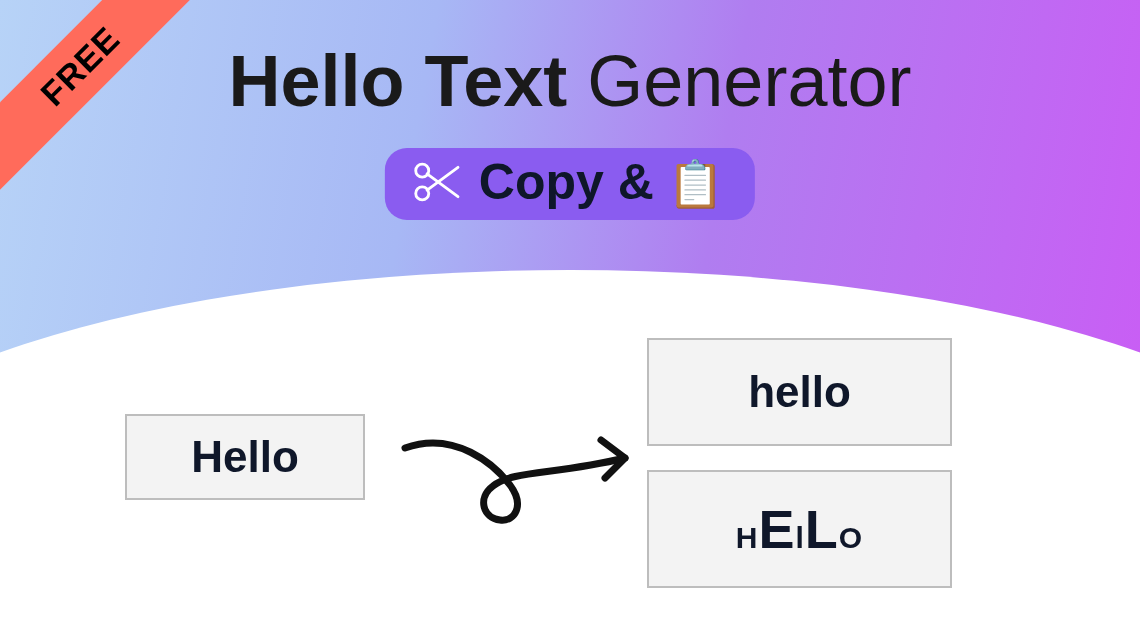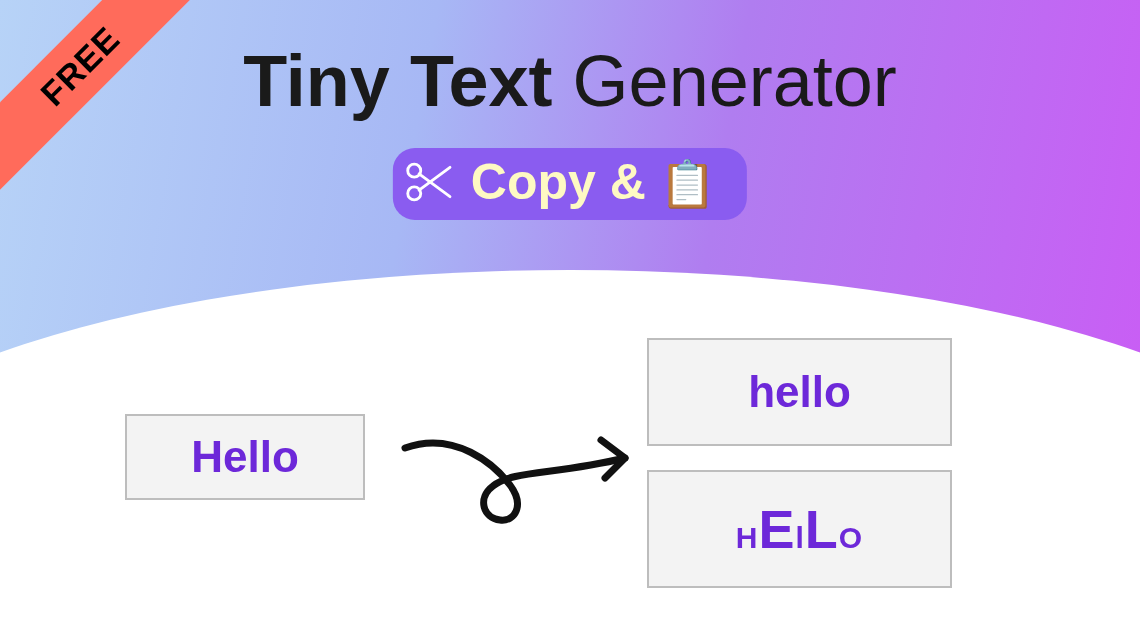--- a/index.html
+++ b/index.html
@@ -43,25 +43,25 @@
     }
     .heading .bold { font-weight: 800; }
 
     .badge {
       position: absolute;
       top: 148px;
       left: 50%;
       transform: translateX(-50%);
       background: #8a5cf0;
       border-radius: 22px;
-      padding: 6px 30px 10px 8px;
+      padding: 6px 30px 10px 24px;
       display: flex;
       align-items: center;
       gap: 14px;
-      color: #fef9c3;
+      color: #0f172a;
       font-size: 50px;
       font-weight: 700;
       line-height: 1;
       white-space: nowrap;
     }
     .badge .scissors {
       display: inline-flex;
       align-items: center;
       justify-content: center;
       width: 56px;
@@ -83,21 +83,21 @@
       border-radius: 50% 50% 0 0 / 28% 28% 0 0;
     }
 
     .box {
       position: absolute;
       background: #f3f3f3;
       border: 2px solid #bdbdbd;
       display: flex;
       align-items: center;
       justify-content: center;
-      color: #6d28d9;
+      color: #0f172a;
     }
     .box-input {
       left: 125px;
       top: 414px;
       width: 240px;
       height: 86px;
       font-size: 44px;
       font-weight: 800;
     }
     .box-out1 {
@@ -133,21 +133,21 @@
     }
   </style>
 </head>
 <body>
 
 <div class="ribbon">
   <span>FREE</span>
 </div>
 
 <div class="heading">
-  <span class="bold">Tiny Text</span><span> Generator</span>
+  <span class="bold">Hello Text</span><span> Generator</span>
 </div>
 
 <div class="badge">
   <span class="scissors">
     <svg viewBox="0 0 64 64" width="52" height="52">
       <circle cx="14" cy="18" r="8" fill="none" stroke="#fff" stroke-width="3.5"></circle>
       <circle cx="14" cy="46" r="8" fill="none" stroke="#fff" stroke-width="3.5"></circle>
       <line x1="20" y1="22" x2="58" y2="50" stroke="#fff" stroke-width="3.5" stroke-linecap="round"></line>
       <line x1="20" y1="42" x2="58" y2="14" stroke="#fff" stroke-width="3.5" stroke-linecap="round"></line>
     </svg>

